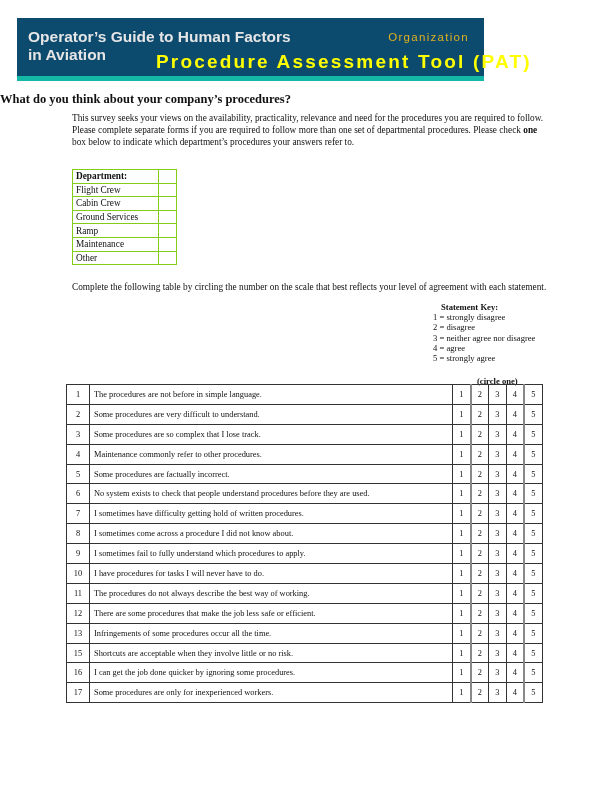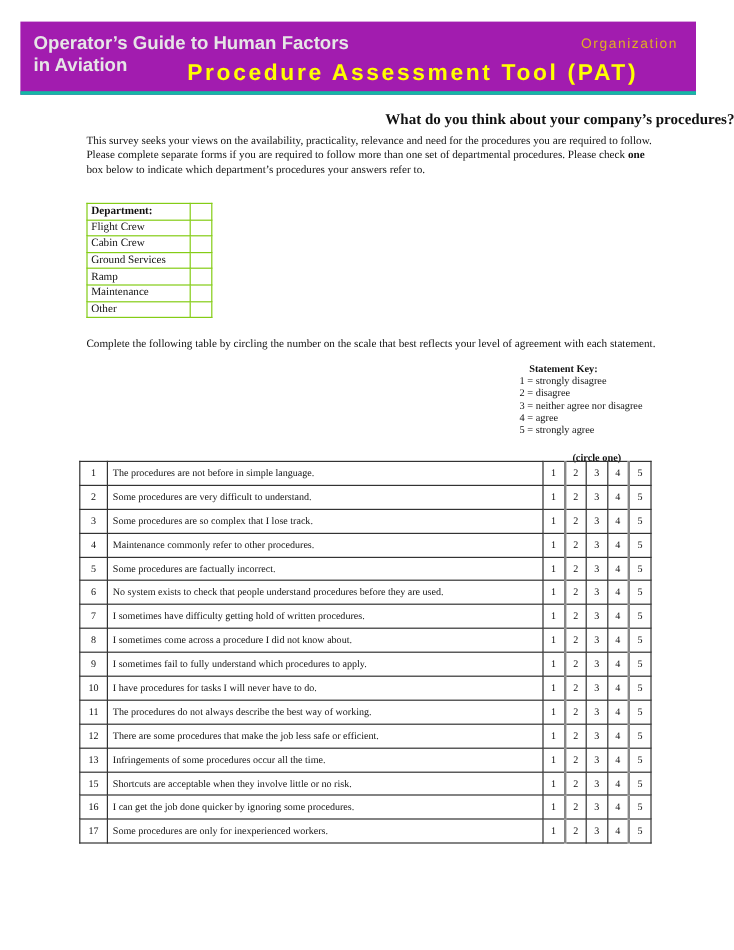--- a/index.html
+++ b/index.html
@@ -1,21 +1,21 @@
 <!DOCTYPE html>
 <html><head>
 <meta charset="utf-8">
 <style>
   html, body { margin: 0; padding: 0; background: #ffffff; }
   body { width: 612px; height: 792px; position: relative; overflow: hidden; font-family: "Liberation Serif", serif; color: #111; }
-  .header { position: absolute; left: 17px; top: 18px; width: 563px; height: 58px; background: #a21caf; border-bottom: 3px solid #14b8a6; }
+  .header { position: absolute; left: 17px; top: 18px; width: 467px; height: 58px; background: #0c4a6e; border-bottom: 5px solid #14b8a6; }
   .header .guide { position: absolute; left: 11px; top: 10px; font-family: "Liberation Sans", sans-serif; font-weight: bold; font-size: 15.5px; line-height: 18px; color: #e6e6e6; }
   .header .org { position: absolute; right: 15px; top: 13px; font-family: "Liberation Sans", sans-serif; font-weight: normal; font-size: 11.5px; letter-spacing: 1.3px; color: #e0b020; }
   .header .tool { position: absolute; left: 139px; top: 33px; font-family: "Liberation Sans", sans-serif; font-weight: bold; font-size: 19px; letter-spacing: 2.2px; color: #ffff00; white-space: nowrap; }
-  .question { position: absolute; left: 0; width: 612px; top: 92px; text-align: right; font-weight: bold; font-size: 12.5px; }
+  .question { position: absolute; left: 0; width: 612px; top: 92px; text-align: left; font-weight: bold; font-size: 12.5px; }
   .intro { position: absolute; left: 72px; top: 112px; width: 472px; font-size: 9.3px; line-height: 12.2px; }
   .dept { position: absolute; left: 72px; top: 169px; border-collapse: collapse; font-size: 9.3px; }
   .dept td { border: 1px solid #84cc16; height: 12.6px; padding: 0 3px; line-height: 12px; }
   .dept td.lbl { width: 79px; }
   .dept td.box { width: 17px; padding: 0; }
   .dept .hd { font-weight: bold; }
   .instr { position: absolute; left: 72px; top: 281px; width: 475px; font-size: 9.3px; line-height: 12px; }
   .key { position: absolute; left: 433px; top: 302px; font-size: 8.6px; line-height: 10.2px; }
   .key .kt { font-weight: bold; padding-left: 8px; }
   .circle { position: absolute; left: 477px; top: 376px; font-weight: bold; font-size: 8.6px; }

